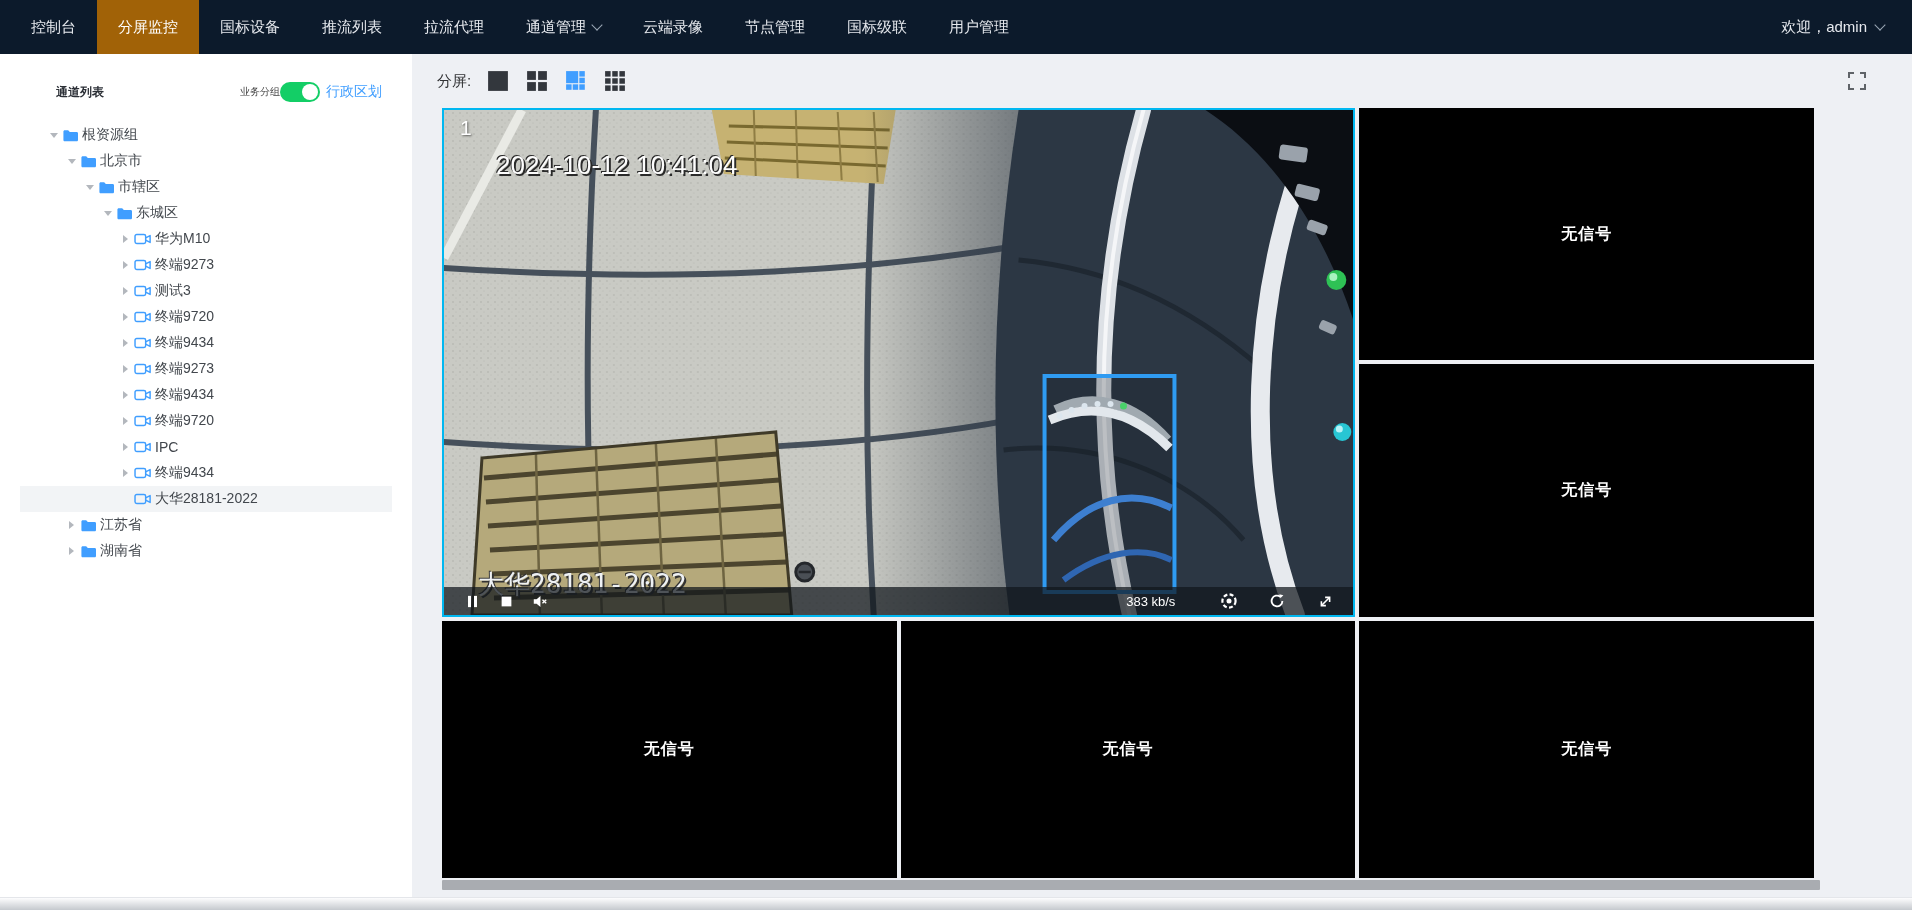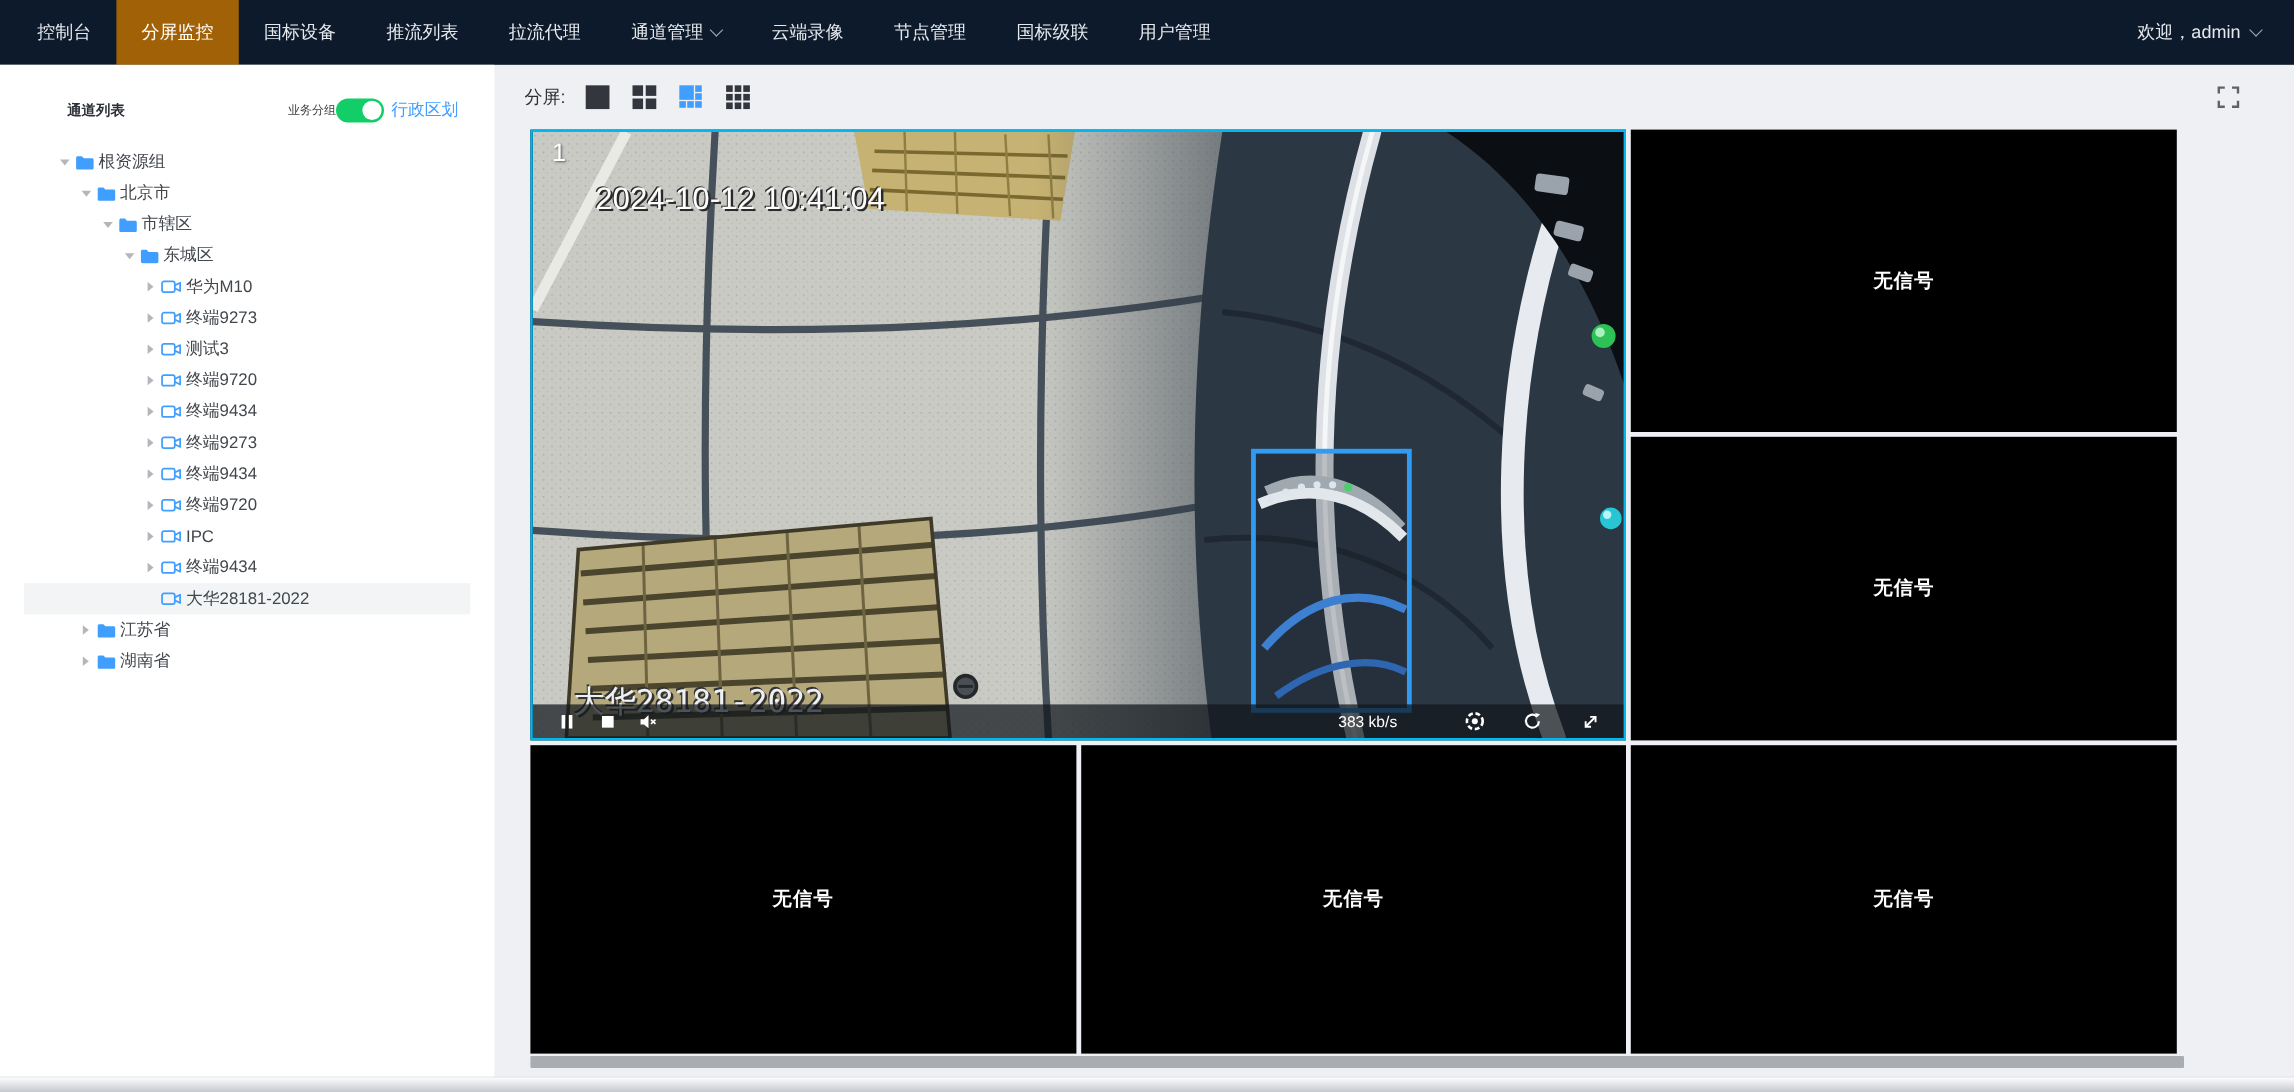--- a/index.html
+++ b/index.html
@@ -49,21 +49,21 @@
   .player-cell{grid-column:1/3;grid-row:1/3;background:#000;border:2px solid #00b7f0;position:relative;overflow:hidden;cursor:pointer}
   .scene{position:absolute;inset:0;width:100%;height:100%}
 
   .osd-index{position:absolute;top:6px;left:16px;font-size:21px;color:#fff;text-shadow:1px 1px 2px rgba(0,0,0,.55);z-index:1}
   .osd-time{position:absolute;top:40px;left:52px;font-size:26px;color:#fdfdfd;font-family:Liberation Sans, sans-serif;text-shadow:2px 2px 0 #2a2a2a,-1px -1px 0 #2a2a2a;z-index:1}
   .osd-name{position:absolute;bottom:13px;left:34px;font-size:26px;color:#eef1f4;font-family:"DejaVu Sans Mono","Liberation Mono",monospace;text-shadow:2px 2px 0 #333,-1px -1px 0 #333;z-index:1}
 
   .ctrl-bar{position:absolute;left:0;right:0;bottom:0;height:28px;background:rgba(17,22,28,.72);display:flex;align-items:center;padding:0 16px;z-index:2}
   .ctrl-btn{display:flex;align-items:center;justify-content:center;width:24px;height:24px;cursor:pointer;margin-right:10px}
   .ctrl-right{margin-left:auto;display:flex;align-items:center}
-  .bitrate{color:#fff;font-size:13px;margin-right:29px}
+  .bitrate{color:#fff;font-size:13px;margin-right:18px}
   .ctrl-right .ctrl-btn{margin-right:0;margin-left:24px}
 
   .h-scroll{height:10px;width:1378px;background:#a9acb1;margin-top:2px;border-radius:1px;cursor:pointer}
 
   .bottom-strip{position:absolute;left:0;bottom:0;width:1912px;height:13px;background:linear-gradient(#fdfdfe,#c5c9ce);border-top:1px solid #e4e6ea;cursor:pointer}
 </style>
 </head>
 <body>
 
 <div class="app">

